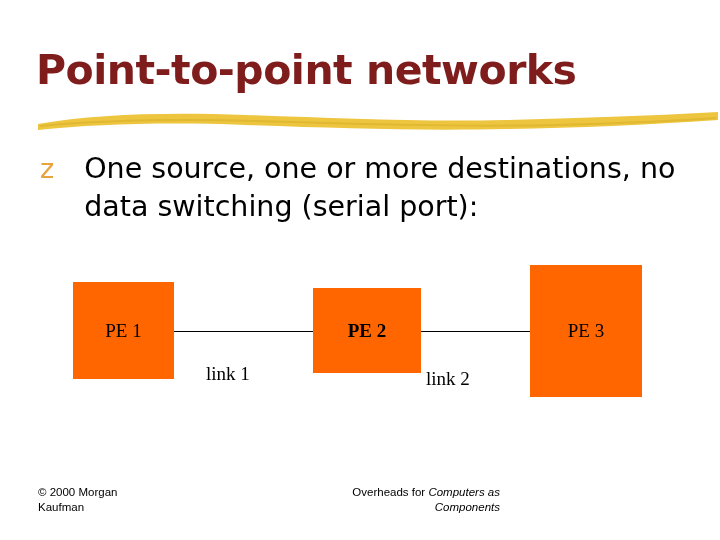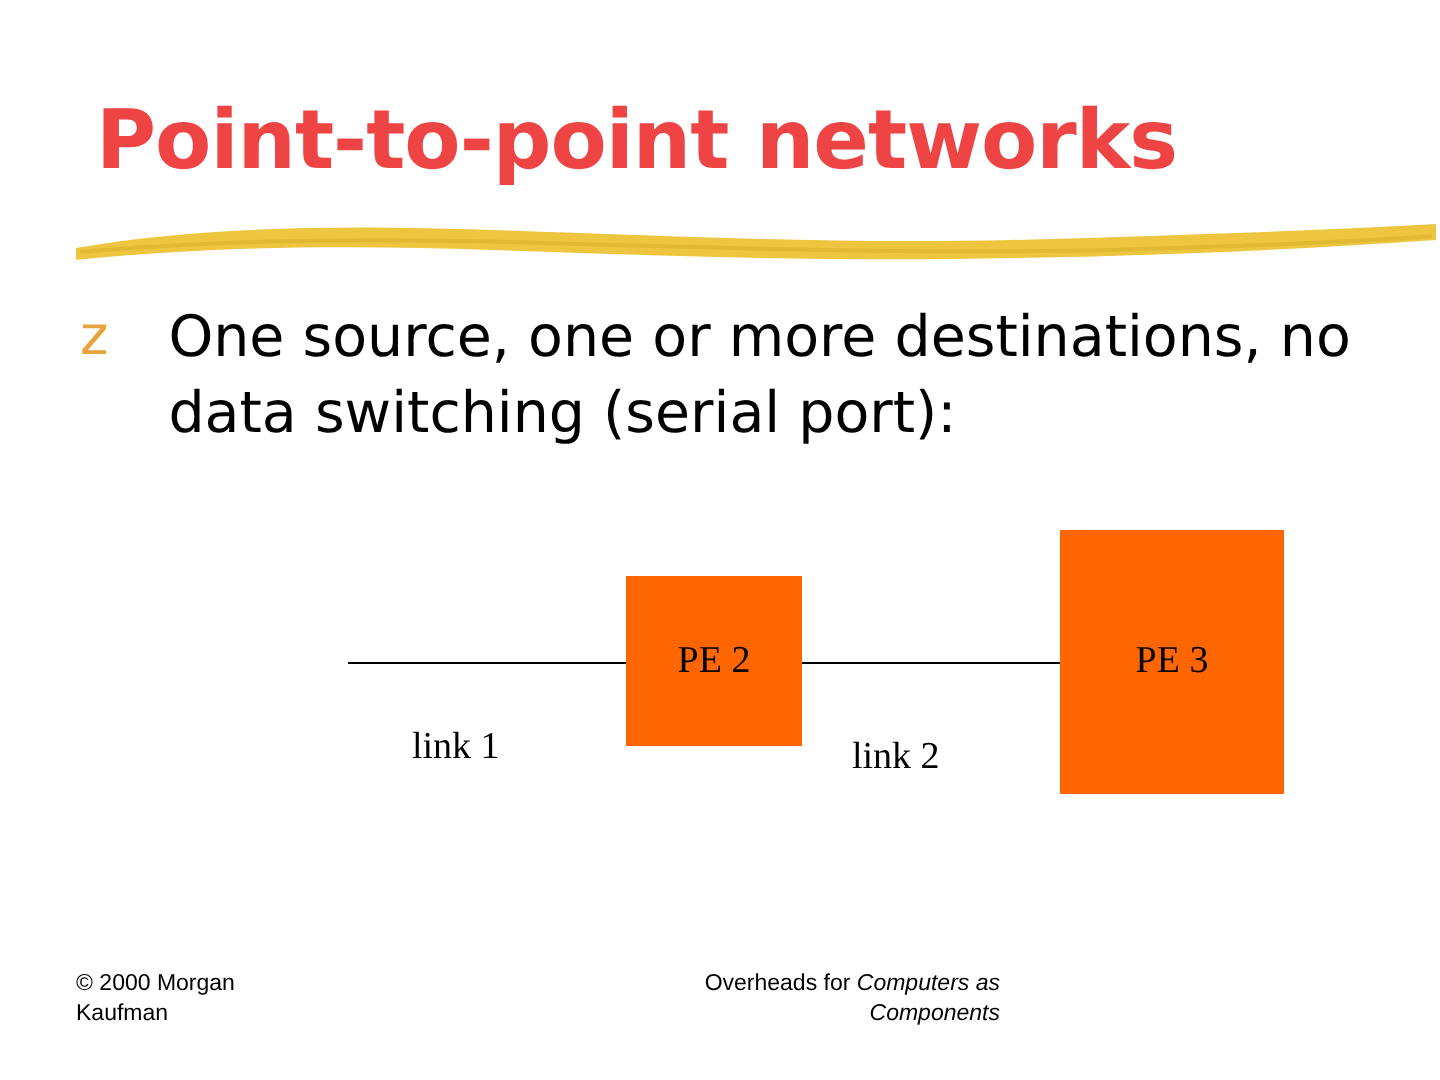--- a/index.html
+++ b/index.html
@@ -20,23 +20,22 @@
     background: #ffffff;
   }
   .title {
     position: absolute;
     left: 36px;
     top: 46px;
     font-family: "DejaVu Sans", sans-serif;
     font-size: 41px;
     font-weight: bold;
     letter-spacing: -0.5px;
-    color: #ef4444;
+    color: #7f1d1d;
     white-space: nowrap;
-    margin-left: 12px;
   }
   .title-rule {
     position: absolute;
     left: 36px;
     top: 108px;
     width: 684px;
     height: 26px;
   }
   .bullet-block {
     position: absolute;
@@ -74,21 +73,21 @@
     position: absolute;
     background: #ff6600;
     display: flex;
     align-items: center;
     justify-content: center;
     font-family: "Liberation Serif", serif;
     font-size: 19px;
     color: #000000;
   }
   #node-pe1 { left: 73px; top: 27px;  width: 101px; height: 97px; }
-  #node-pe2 { left: 313px; top: 33px; width: 88px;  height: 85px; }
+  #node-pe2 { left: 313px; top: 33px; width: 108px;  height: 85px; font-weight: bold; }
   #node-pe3 { left: 530px; top: 10px; width: 112px; height: 132px; }
   .link-line {
     position: absolute;
     height: 1px;
     background: #000000;
   }
   #link-line-1 { left: 174px; top: 76px; width: 139px; }
   #link-line-2 { left: 401px; top: 76px; width: 129px; }
   .link-label {
     position: absolute;
@@ -141,20 +140,23 @@
     <div class="bullet-row">
       <span class="bullet-marker">z</span>
       <span class="bullet-text">One source, one or more destinations, no data switching (serial port):</span>
     </div>
   </div>
 
   <div class="diagram">
     <div class="link-line" id="link-line-1"></div>
     <div class="link-line" id="link-line-2"></div>
 
+    <div class="node" id="node-pe1">
+      <span>PE 1</span>
+    </div>
     <div class="node" id="node-pe2">
       <span>PE 2</span>
     </div>
     <div class="node" id="node-pe3">
       <span>PE 3</span>
     </div>
 
     <div class="link-label" id="link-label-1">link 1</div>
     <div class="link-label" id="link-label-2">link 2</div>
   </div>

